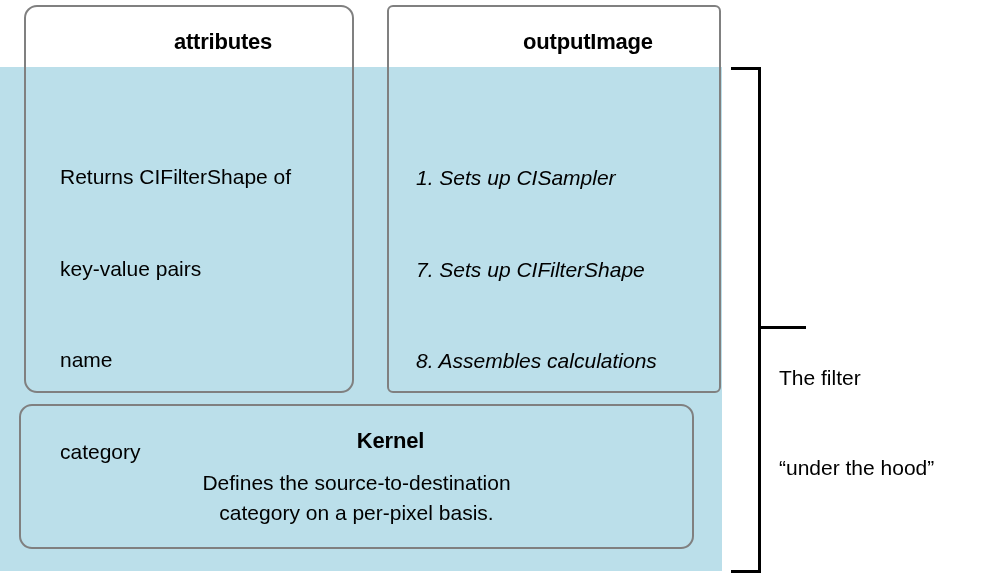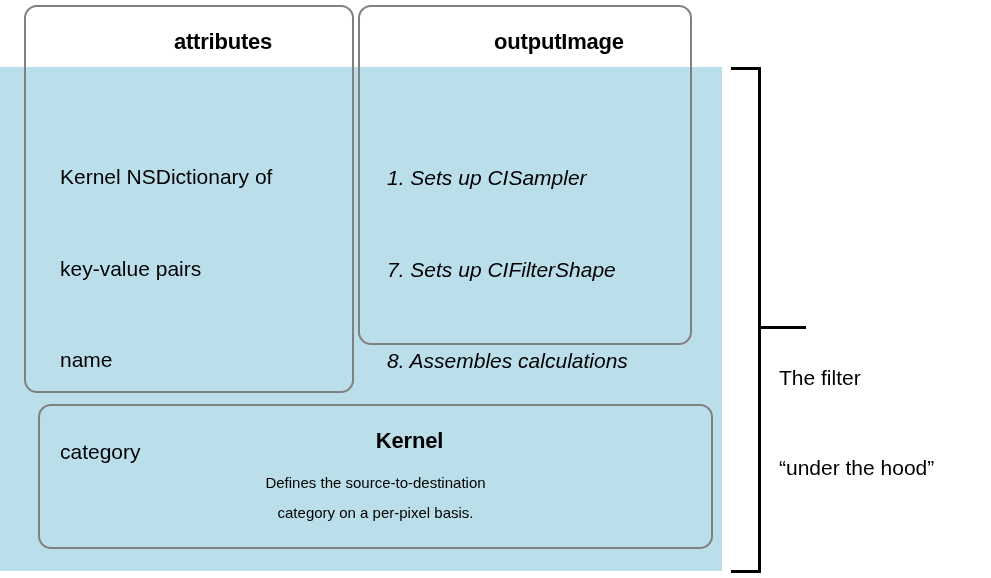--- a/index.html
+++ b/index.html
@@ -38,27 +38,28 @@
     border-radius: 13px;
     background: transparent;
   }
   #box-attributes {
     left: 24px;
     top: 5px;
     width: 330px;
     height: 388px;
   }
   #box-outputimage {
-    left: 358px;
+    left: 387px;
     top: 5px;
     width: 334px;
-    height: 340px;
+    height: 388px;
+    border-radius: 6px;
   }
   #box-kernel {
-    left: 38px;
+    left: 19px;
     top: 404px;
     width: 675px;
     height: 145px;
   }
 
   .box-title {
     position: absolute;
     left: 0;
     width: 100%;
     text-align: center;
@@ -97,21 +98,21 @@
   }
   .steps .step { display: block; font-style: italic; }
 
   
   .kernel-body {
     position: absolute;
     left: 0;
     top: 62px;
     width: 100%;
     text-align: center;
-    font-size: 15px;
+    font-size: 21px;
     line-height: 30px;
   }
   .kernel-body .line { display: block; }
 
   
   .bracket-v {
     position: absolute;
     left: 758px;
     top: 67px;
     width: 3px;
@@ -156,21 +157,21 @@
 </head>
 <body>
 
 <div id="canvas">
 
   <div class="blue-band"></div>
 
   <div class="box" id="box-attributes">
     <div class="box-title">attributes</div>
     <div class="attr-list">
-      <span class="line">Kernel NSDictionary of</span>
+      <span class="line">Returns CIFilterShape of</span>
       <span class="line">key-value pairs</span>
       <span class="line">name</span>
       <span class="line">category</span>
       
       
       
       
     </div>
   </div>
 

